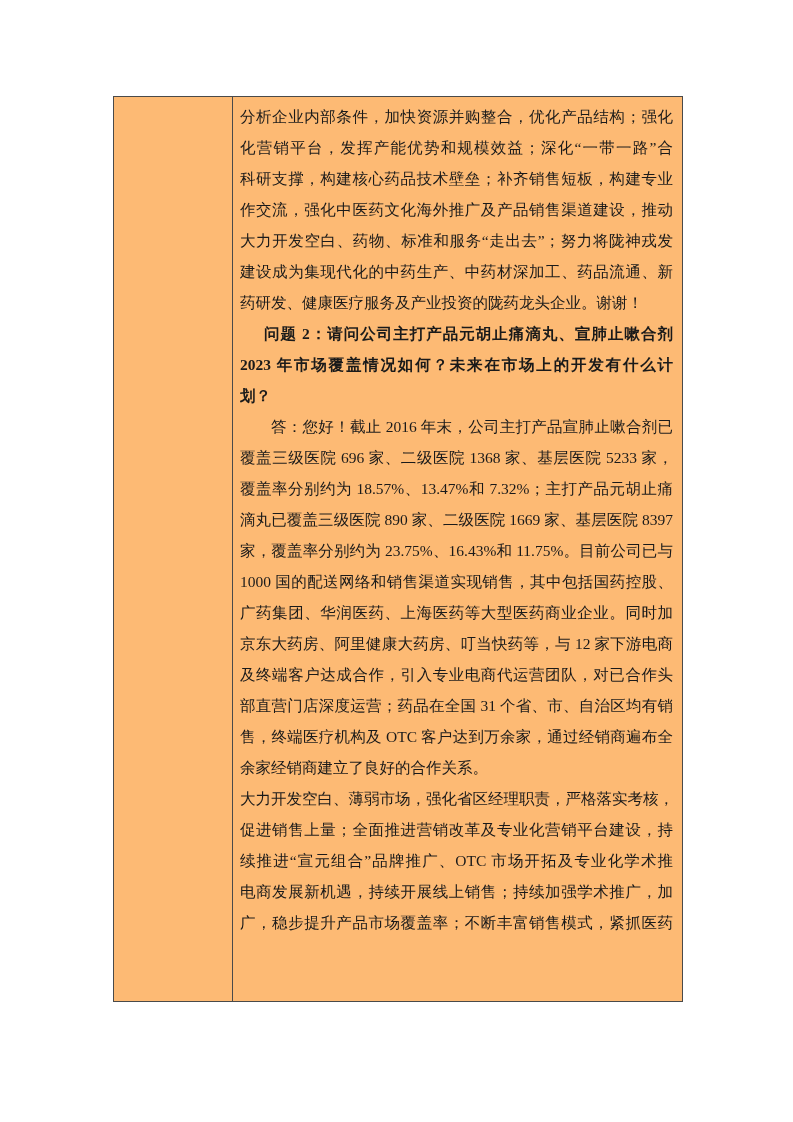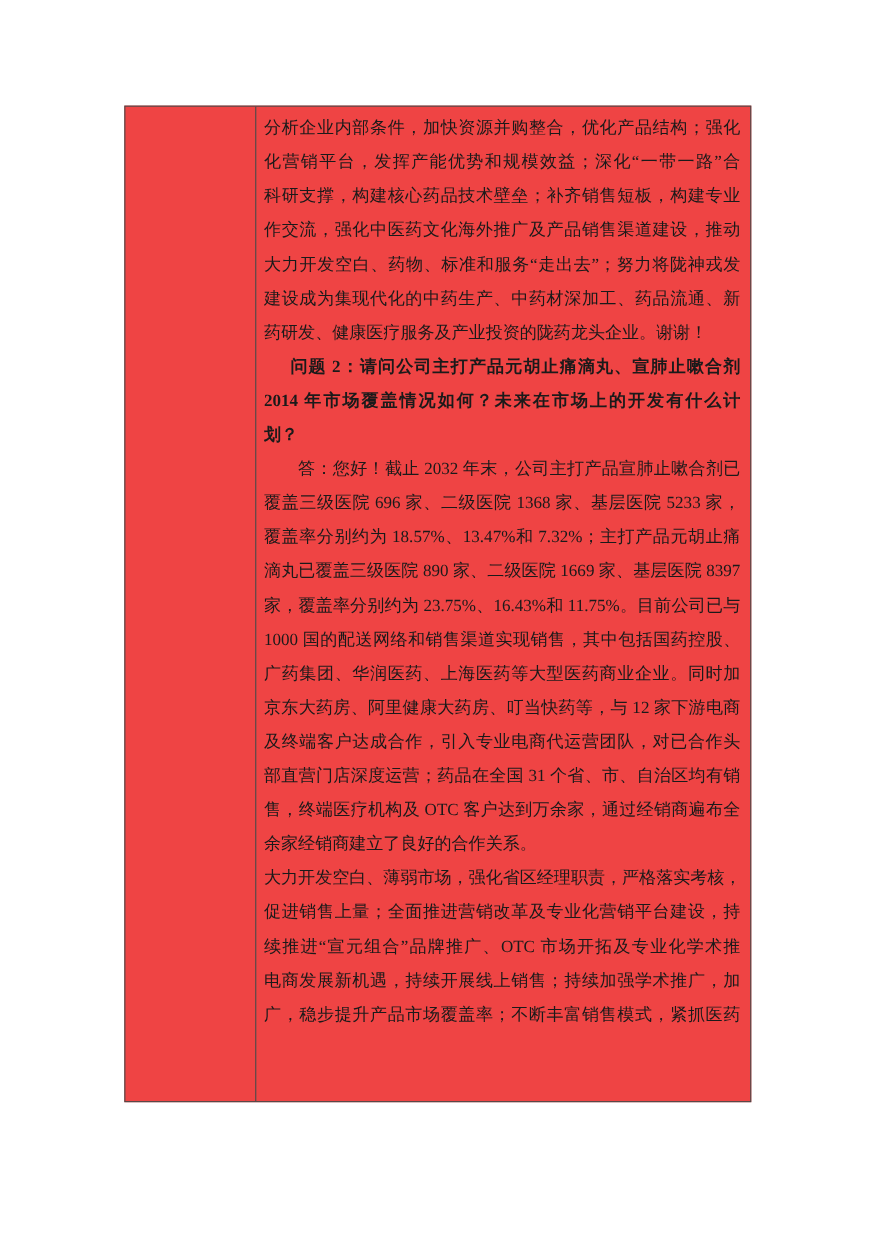--- a/index.html
+++ b/index.html
@@ -22,21 +22,21 @@
   }
   .qa-table {
     position: absolute;
     left: 113px;
     top: 96px;
     width: 570px;
     height: 906px;
     border: 1px solid #4a4a4a;
     box-sizing: border-box;
     display: flex;
-    background: #ef4444;
+    background: #fdba74;
     justify-content: center;
   }
   .cell-left {
     width: 119px;
     flex: 0 0 119px;
     border-right: 1px solid #4a4a4a;
     box-sizing: border-box;
   }
   .cell-right {
     flex: 1;
@@ -82,25 +82,25 @@
           <div class="line">分析企业内部条件，加快资源并购整合，优化产品结构；强化</div>
           <div class="line">化营销平台，发挥产能优势和规模效益；深化“一带一路”合</div>
           <div class="line">科研支撑，构建核心药品技术壁垒；补齐销售短板，构建专业</div>
           <div class="line">作交流，强化中医药文化海外推广及产品销售渠道建设，推动</div>
           <div class="line">大力开发空白、药物、标准和服务“走出去”；努力将陇神戎发</div>
           <div class="line">建设成为集现代化的中药生产、中药材深加工、药品流通、新</div>
           <div class="line end">药研发、健康医疗服务及产业投资的陇药龙头企业。谢谢！</div>
         </div>
         <div class="para bold">
           <div class="line indent">问题 2：请问公司主打产品元胡止痛滴丸、宣肺止嗽合剂</div>
-          <div class="line">2014 年市场覆盖情况如何？未来在市场上的开发有什么计</div>
+          <div class="line">2023 年市场覆盖情况如何？未来在市场上的开发有什么计</div>
           <div class="line end">划？</div>
         </div>
         <div class="para">
-          <div class="line indent">答：您好！截止 2032 年末，公司主打产品宣肺止嗽合剂已</div>
+          <div class="line indent">答：您好！截止 2016 年末，公司主打产品宣肺止嗽合剂已</div>
           <div class="line">覆盖三级医院 696 家、二级医院 1368 家、基层医院 5233 家，</div>
           <div class="line">覆盖率分别约为 18.57%、13.47%和 7.32%；主打产品元胡止痛</div>
           <div class="line">滴丸已覆盖三级医院 890 家、二级医院 1669 家、基层医院 8397</div>
           <div class="line">家，覆盖率分别约为 23.75%、16.43%和 11.75%。目前公司已与</div>
           <div class="line">1000 国的配送网络和销售渠道实现销售，其中包括国药控股、</div>
           <div class="line">广药集团、华润医药、上海医药等大型医药商业企业。同时加</div>
           <div class="line">京东大药房、阿里健康大药房、叮当快药等，与 12 家下游电商</div>
           <div class="line">及终端客户达成合作，引入专业电商代运营团队，对已合作头</div>
           <div class="line">部直营门店深度运营；药品在全国 31 个省、市、自治区均有销</div>
           <div class="line">售，终端医疗机构及 OTC 客户达到万余家，通过经销商遍布全</div>

